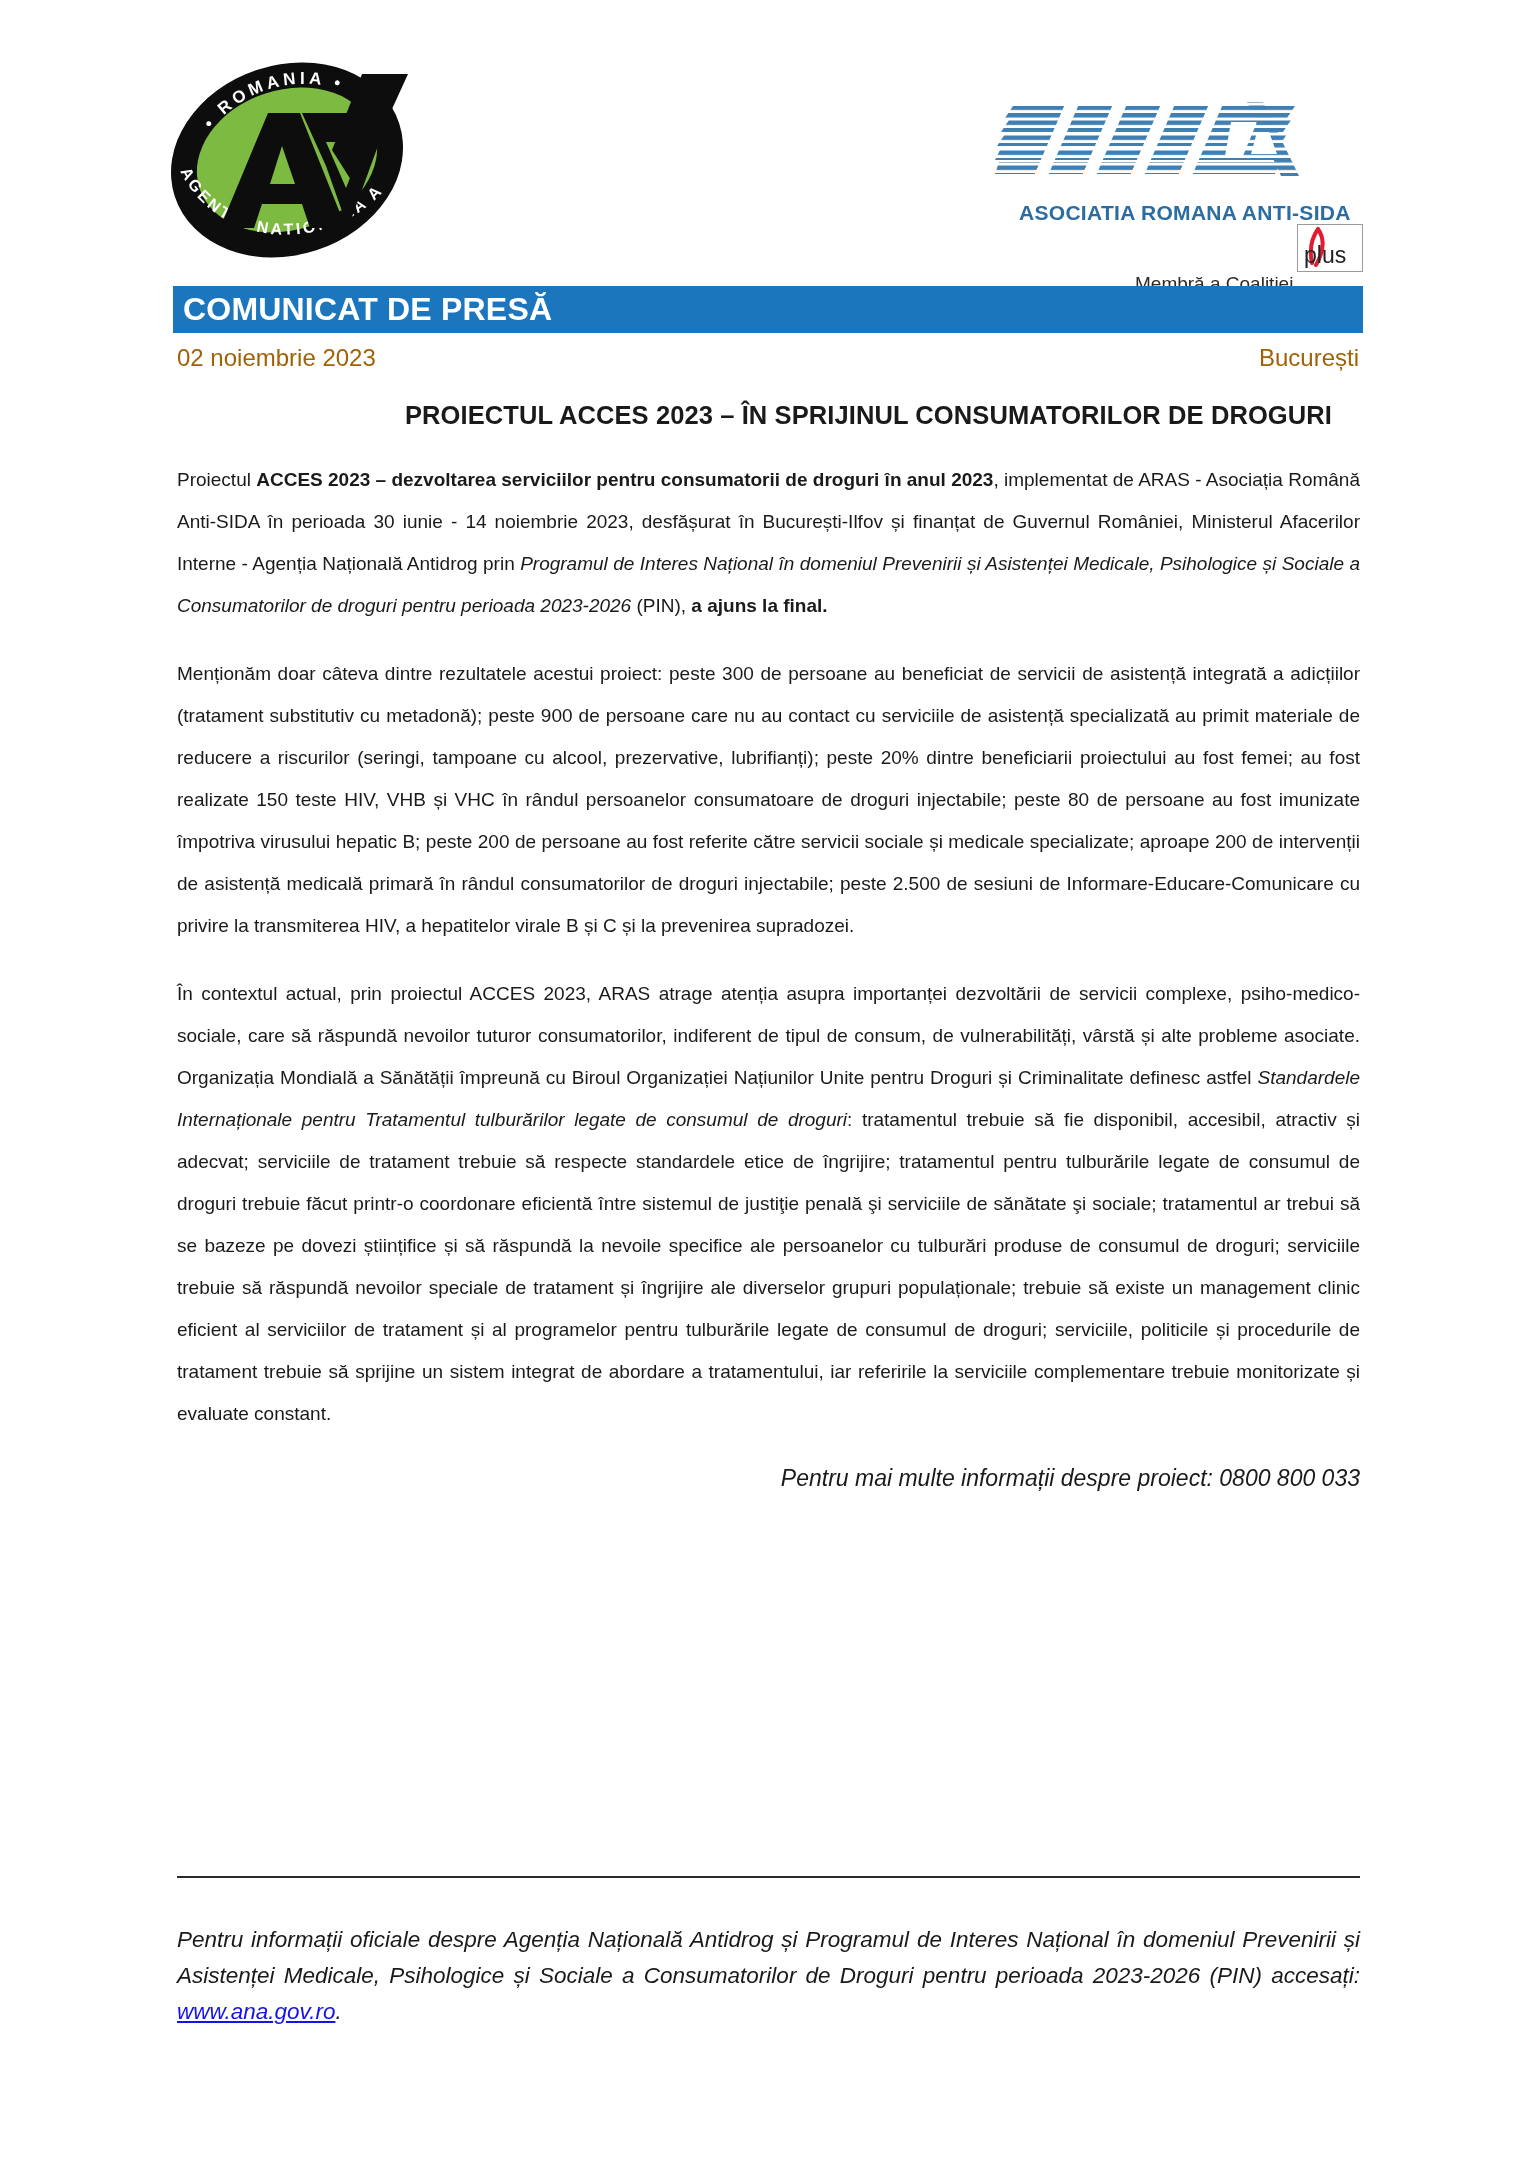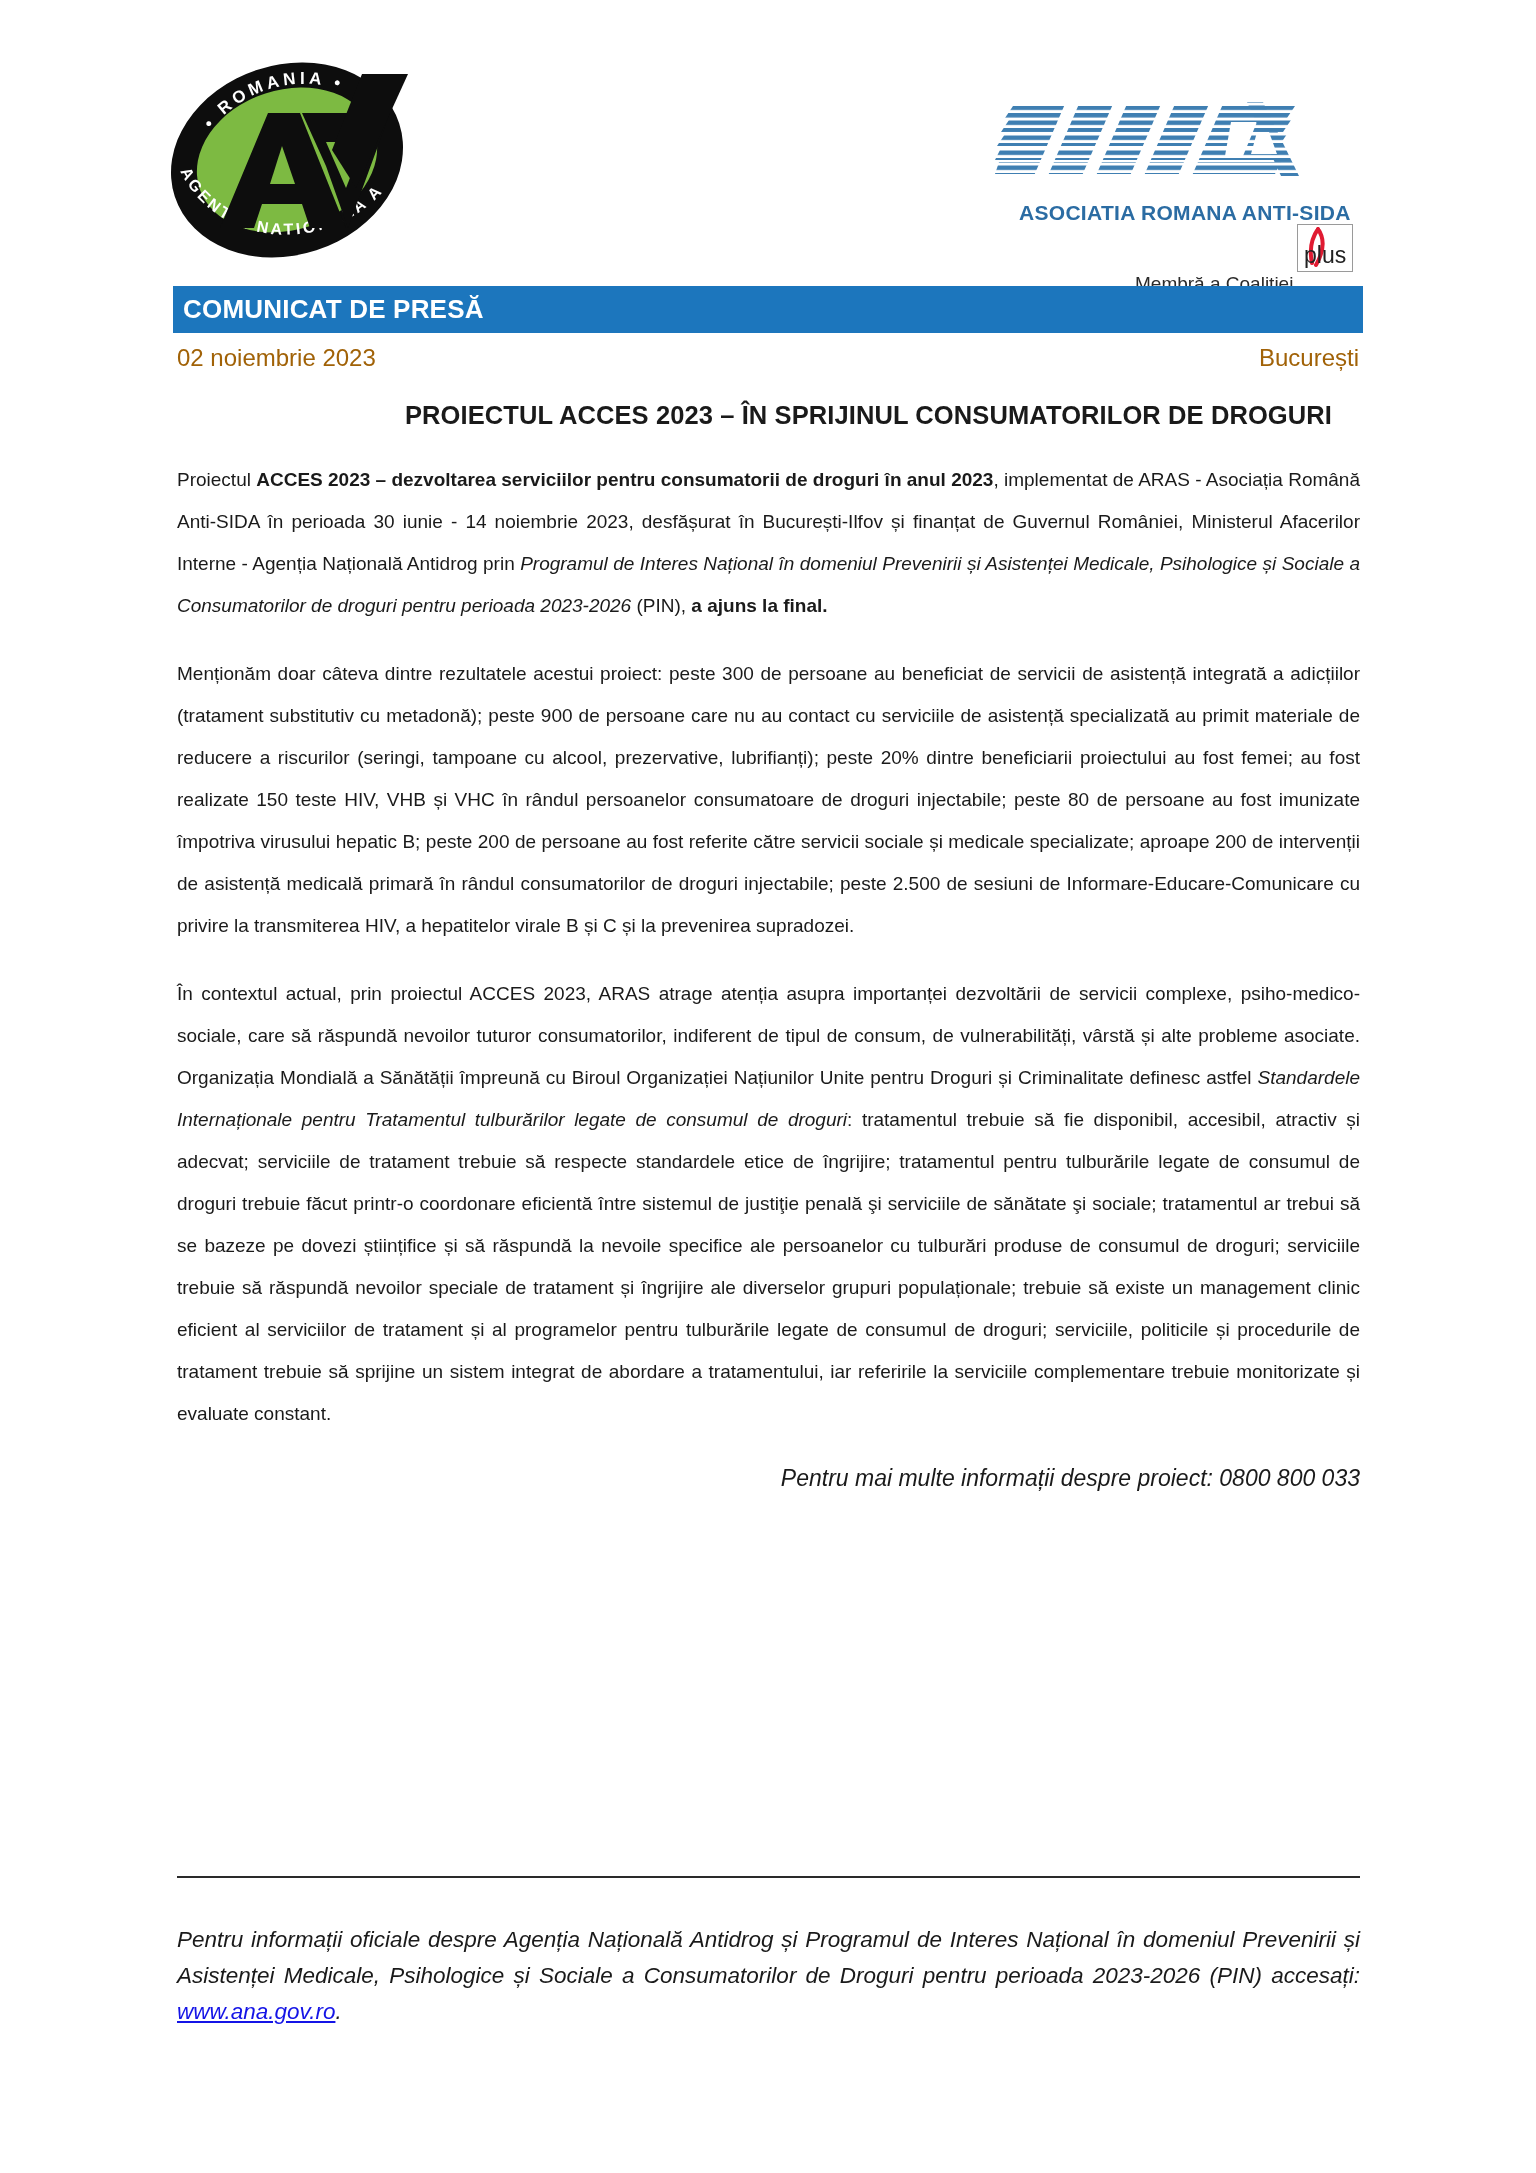--- a/index.html
+++ b/index.html
@@ -63,21 +63,21 @@
     font-size: 19px;
     line-height: 23px;
     color: #2a2a2a;
     white-space: nowrap;
     margin-top: 46px;
   }
   .plus-box {
     position: absolute;
     left: 302px;
     top: 126px;
-    width: 56px;
+    width: 66px;
     height: 48px;
     border: 1px solid #9a9a9a;
     background: #fff;
   }
   .plus-text {
     position: absolute;
     left: 6px;
     bottom: 2px;
     font-size: 23px;
     color: #222;
@@ -90,21 +90,21 @@
     left: 173px;
     top: 286px;
     width: 1190px;
     height: 47px;
     background: #1c76bd;
     display: flex;
     align-items: center;
   }
   .banner-text {
     color: #ffffff;
-    font-size: 26px;
+    font-size: 32px;
     font-weight: 700;
     letter-spacing: 0.2px;
     padding-left: 10px;
   }
 
   
   .dateline {
     position: absolute;
     left: 177px;
     top: 344px;

